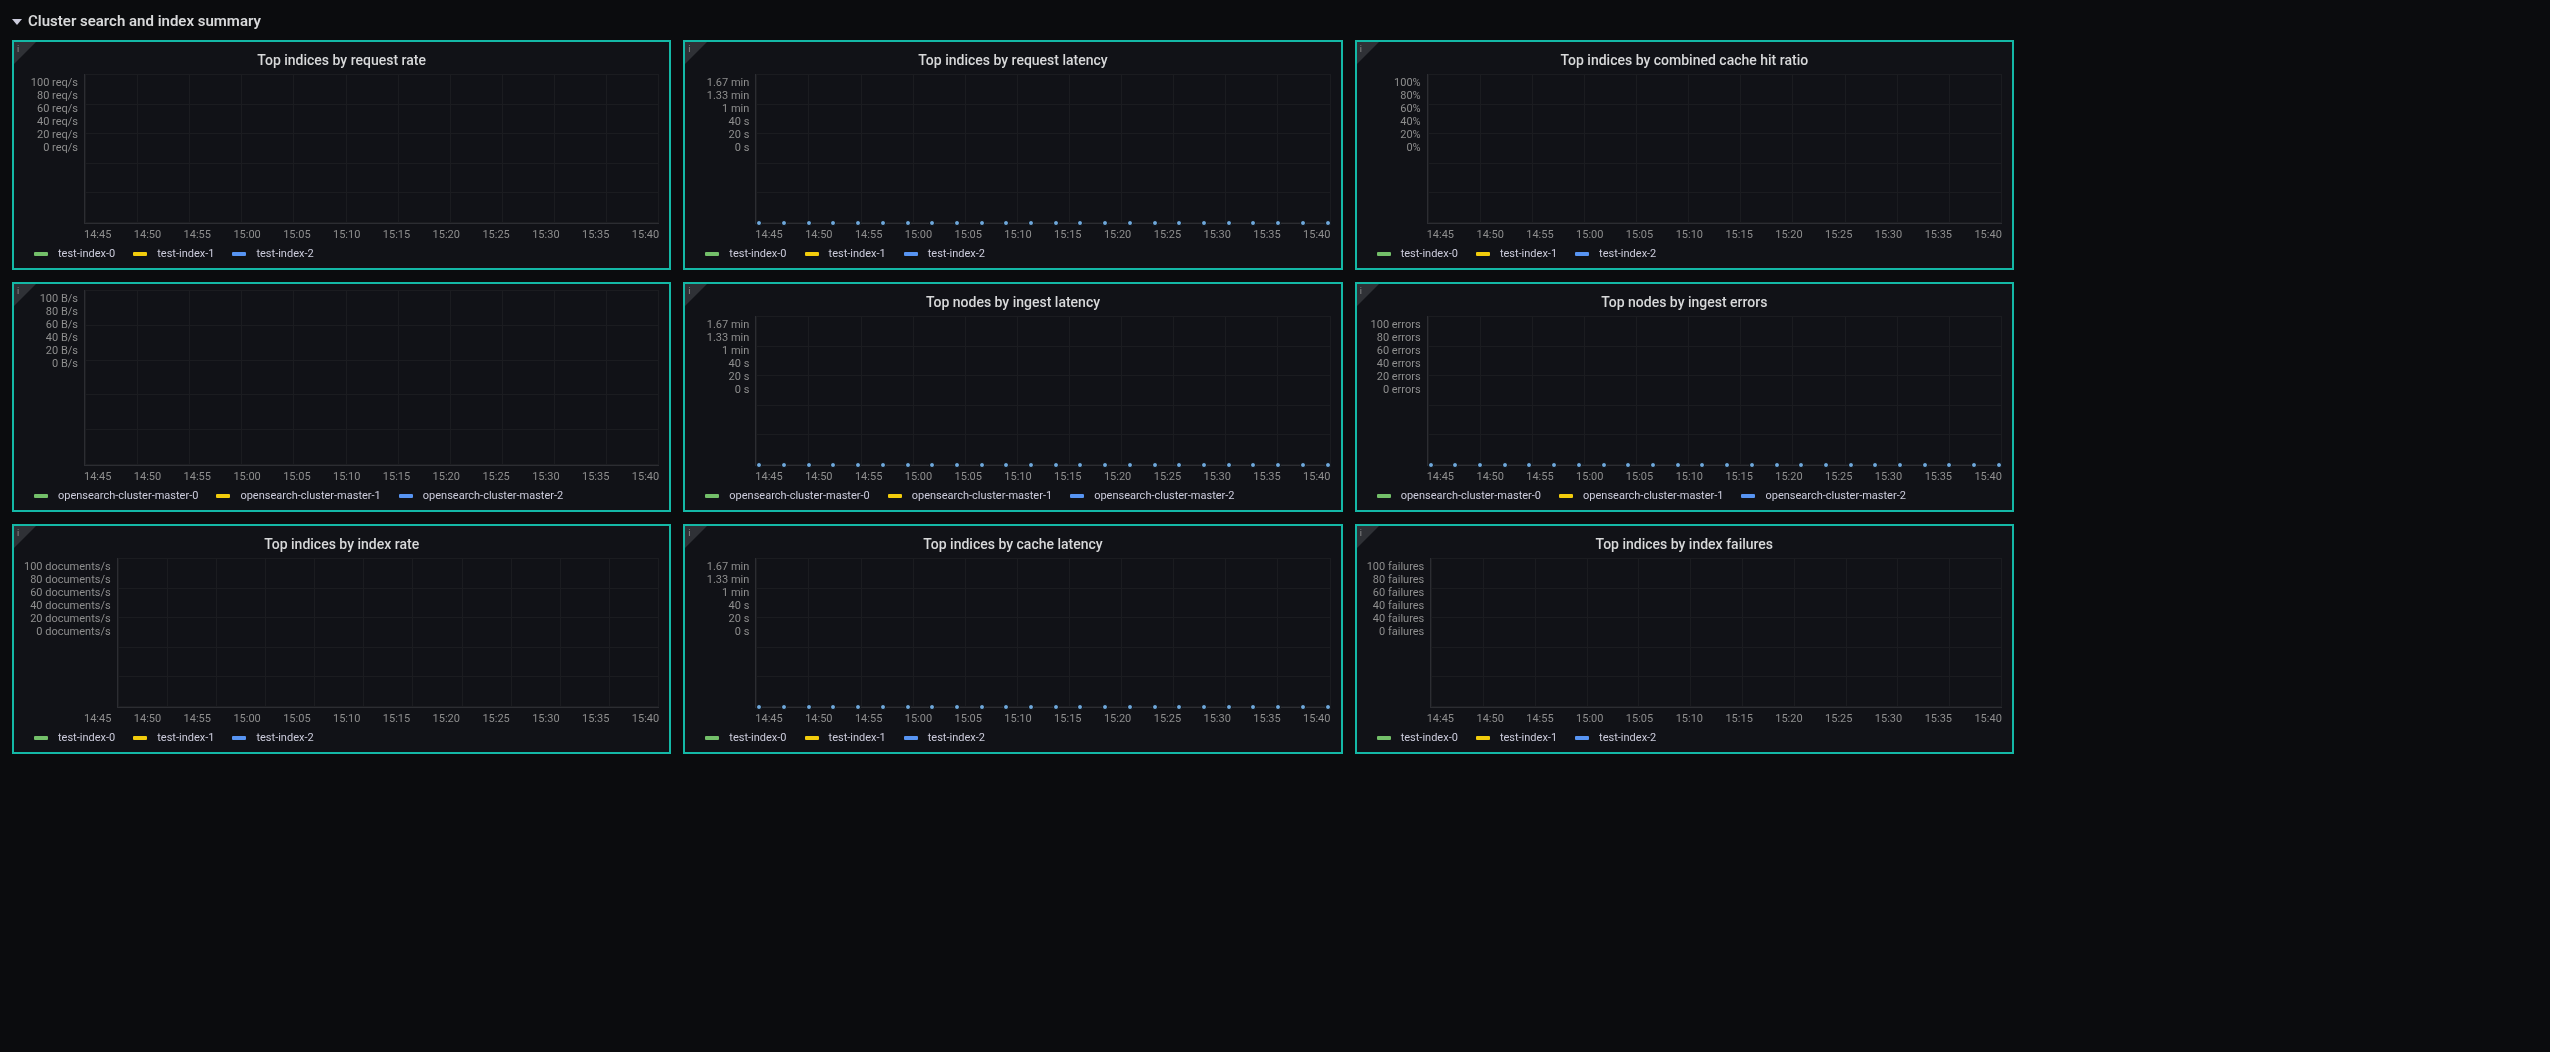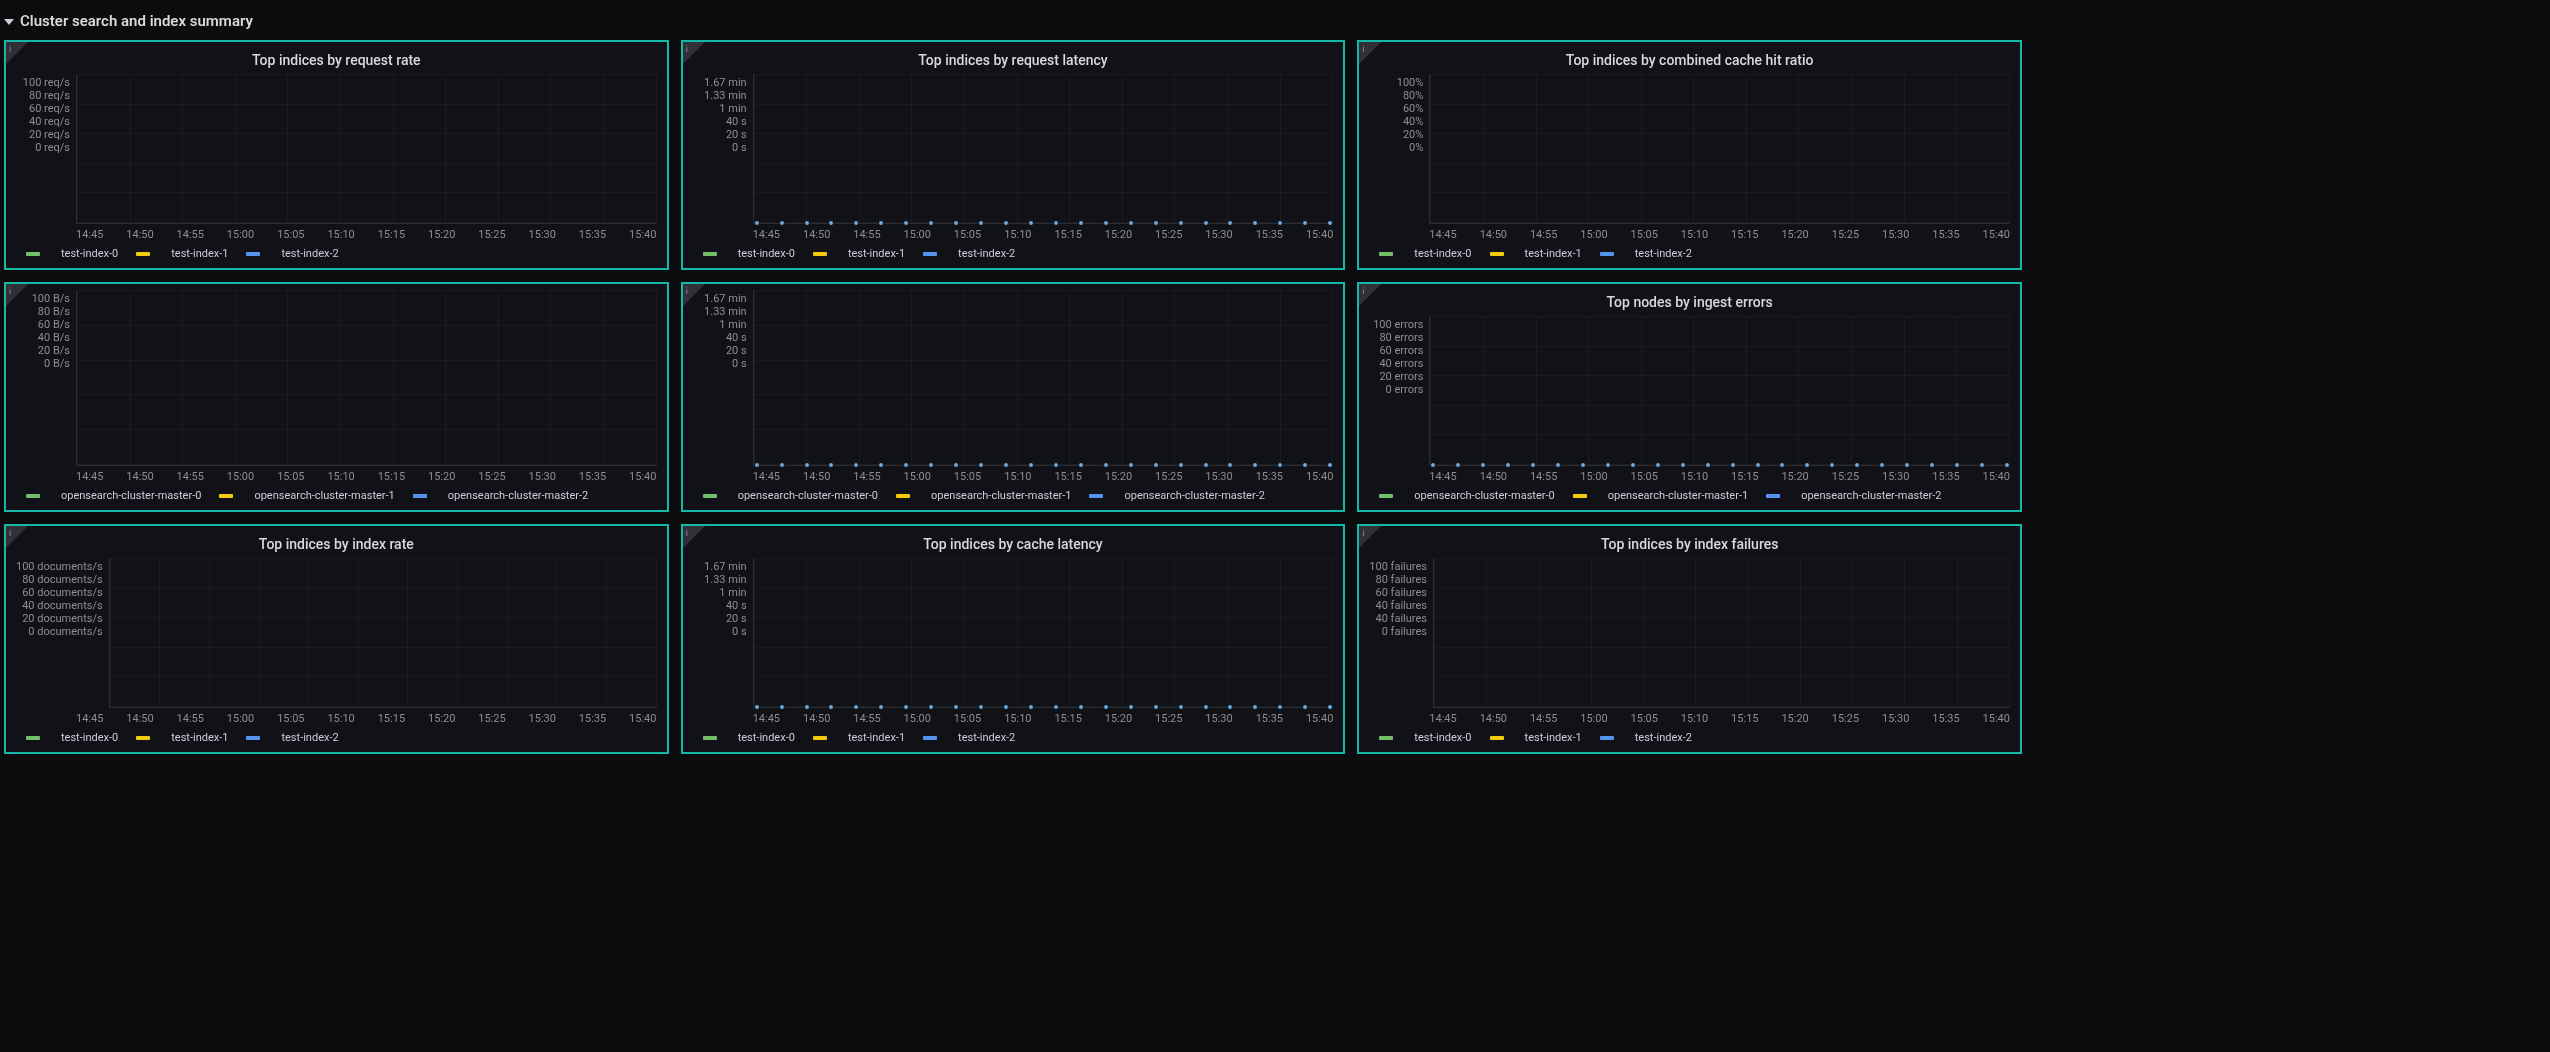--- a/index.html
+++ b/index.html
@@ -1,37 +1,37 @@
 <!DOCTYPE html>
 <html><head>
 <meta charset="utf-8">
 <style>
 html,body{margin:0;padding:0;background:#0b0c0e;color:#ccccdc;font-family:-apple-system,BlinkMacSystemFont,"Segoe UI",Roboto,Helvetica,Arial,sans-serif;font-size:12px;}
 *{box-sizing:border-box;}
-.page{width:2026px;padding:8px 4px;}
+.page{width:2026px;padding:8px 12px;}
 .row-header{display:flex;align-items:center;gap:6px;padding:4px 0 10px 0;color:#d8d9da;font-size:15px;font-weight:600;cursor:pointer;}
 .row-header .chev{width:0;height:0;border-left:5px solid transparent;border-right:5px solid transparent;border-top:6px solid #ccccdc;transform:translateY(1px);}
 .grid{display:grid;grid-template-columns:repeat(3,1fr);gap:12px;}
 .panel{background:#111217;border:2px solid #14b8a6;position:relative;display:flex;flex-direction:column;padding:6px 10px 8px 10px;}
 .panel .corner{position:absolute;top:0;left:0;width:0;height:0;border-top:22px solid #2f3136;border-right:22px solid transparent;}
 .panel .corner::after{content:"i";position:absolute;top:-20px;left:3px;font-size:9px;color:#8e8e8e;}
 .panel-title{text-align:center;font-size:14px;color:#d8d9da;font-weight:500;padding:4px 0 6px 0;}
 .plot{flex:1;display:flex;min-height:150px;}
 .yaxis{display:flex;flex-direction:column;align-items:flex-end;padding:2px 6px 2px 0;color:#8e8e8e;font-size:11px;min-width:60px;}
 .plotarea{flex:1;position:relative;border-left:1px solid #2c2d32;border-bottom:1px solid #2c2d32;}
 .gridlines{position:absolute;inset:0;display:flex;flex-direction:column;justify-content:space-between;}
 .gridlines div{border-top:1px solid #1b1c20;height:0;}
 .vgrid{position:absolute;inset:0;display:flex;justify-content:space-between;}
 .vgrid div{border-left:1px solid #1b1c20;width:0;}
 .datapoints{position:absolute;left:0;right:0;bottom:-3px;display:flex;justify-content:space-between;}
 .datapoints span{width:6px;height:6px;border-radius:50%;background:#6fa8dc;border:1px solid #0b0c0e;}
 .xaxis{display:flex;justify-content:space-between;color:#8e8e8e;font-size:11px;padding:4px 0 2px 0;}
 .xaxis-wrap{margin-left:60px;}
 .legend{display:flex;gap:18px;padding:4px 0 0 10px;font-size:11px;color:#ccccdc;}
-.legend-item{display:flex;align-items:center;gap:21px;}
+.legend-item{display:flex;align-items:center;gap:10px;}
 .swatch{width:14px;height:4px;border-radius:1px;}
 .sw-g{background:#73bf69;}
 .sw-y{background:#f2cc0c;}
 .sw-b{background:#5794f2;}
 </style>
 </head>
 <body>
 
 <div class="page">
   <div class="row-header">
@@ -331,20 +331,21 @@
             <span>opensearch-cluster-master-1</span>
           </div>
           <div class="legend-item">
             <span class="swatch sw-b"></span>
             <span>opensearch-cluster-master-2</span>
           </div>
         </div>
       </div>
       <div class="panel">
         <div class="corner"></div>
+        <div class="panel-title">Top nodes by ingest latency</div>
         <div class="plot">
           <div class="yaxis">
             <span>1.67 min</span>
             <span>1.33 min</span>
             <span>1 min</span>
             <span>40 s</span>
             <span>20 s</span>
             <span>0 s</span>
           </div>
           <div class="plotarea">

